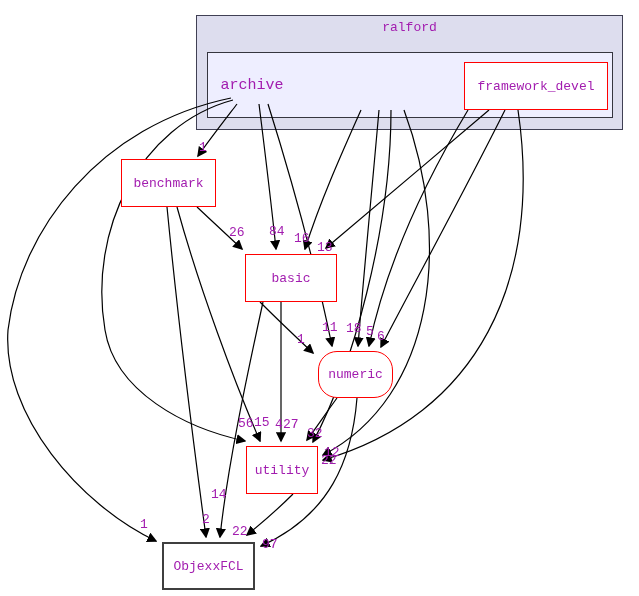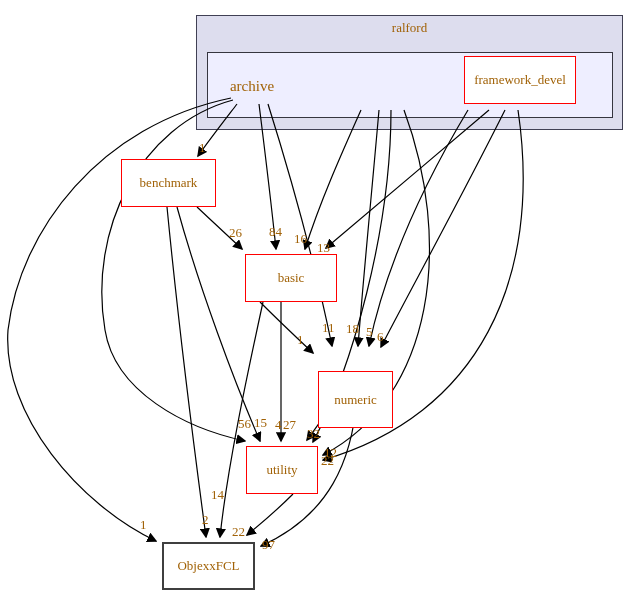--- a/index.html
+++ b/index.html
@@ -1,18 +1,18 @@
 <!DOCTYPE html>
 <html><head>
 <meta charset="utf-8">
 <style>
   html,body{margin:0;padding:0;background:#ffffff;}
   #canvas{
     position:relative;width:639px;height:596px;background:#ffffff;overflow:hidden;
-    font-family:Liberation Serif, serif;color:#a16207;
+    font-family:Liberation Mono, monospace;color:#a21caf;
   }
   #edges{position:absolute;left:0;top:0;width:639px;height:596px;}
   .cluster-outer{
     position:absolute;left:196px;top:15px;width:427px;height:115px;
     background:#ddddee;border:1.5px solid #404054;box-sizing:border-box;
   }
   .cluster-label{
     position:absolute;left:196px;top:20px;width:427px;text-align:center;
     font-size:13px;line-height:15px;
   }
@@ -29,24 +29,24 @@
   .node.black-thin{border:1px solid #000000;}
   .node.black-bold{border:2px solid #3f3f3f;}
   .plain-label{
     position:absolute;left:217px;top:78px;width:70px;text-align:center;
     font-size:15px;line-height:16px;
   }
   .edge-label{
     position:absolute;font-size:13px;line-height:14px;white-space:nowrap;
   }
   #n-old{left:313px;top:62px;width:128px;height:48px;}
-  #n-frm{left:464px;top:56px;width:112px;height:48px;}
+  #n-frm{left:464px;top:62px;width:144px;height:48px;}
   #n-bench{left:121px;top:159px;width:95px;height:48px;}
   #n-basic{left:245px;top:254px;width:92px;height:48px;}
-  #n-num{left:318px;top:371px;width:75px;height:57px;}
+  #n-num{left:318px;top:351px;width:75px;height:47px;border-radius:19px;}
   #n-util{left:246px;top:446px;width:72px;height:48px;}
   #n-obj{left:162px;top:542px;width:93px;height:48px;}
 </style>
 </head>
 <body>
 
 <div id="canvas">
 
   <div class="cluster-outer"></div>
   <div class="cluster-label">ralford</div>

